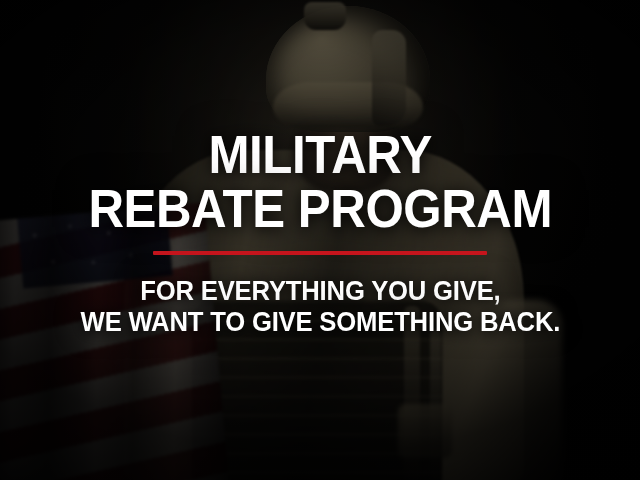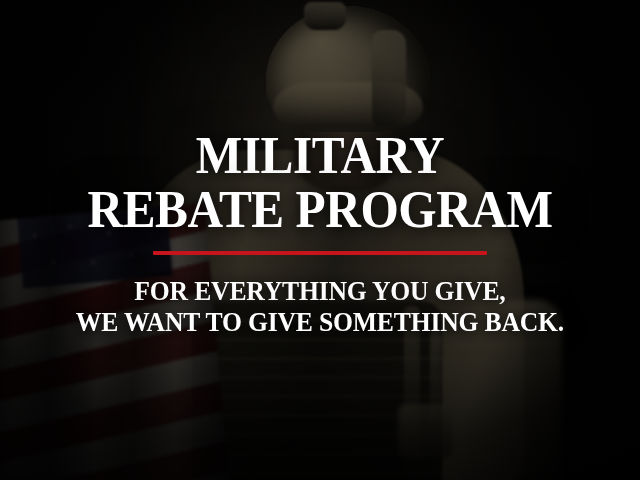--- a/index.html
+++ b/index.html
@@ -6,21 +6,21 @@
     margin: 0;
     padding: 0;
     background: #000;
   }
   #banner {
     position: relative;
     width: 640px;
     height: 480px;
     overflow: hidden;
     background: #d946ef;
-    font-family: Liberation Serif, serif;
+    font-family: Liberation Sans, sans-serif;
     -webkit-font-smoothing: antialiased;
   }
 
   
   .photo {
     position: absolute;
     inset: 0;
     overflow: hidden;
     background: #040404;
   }

